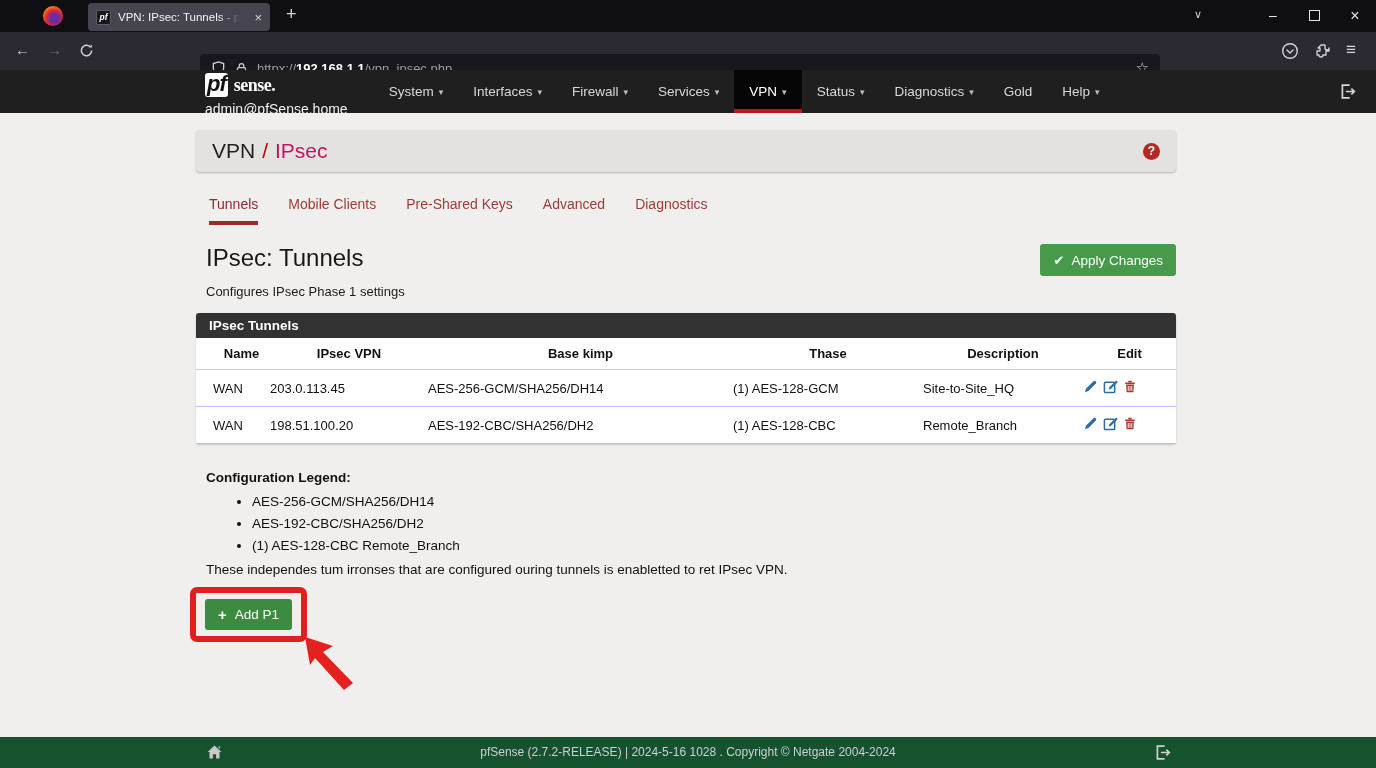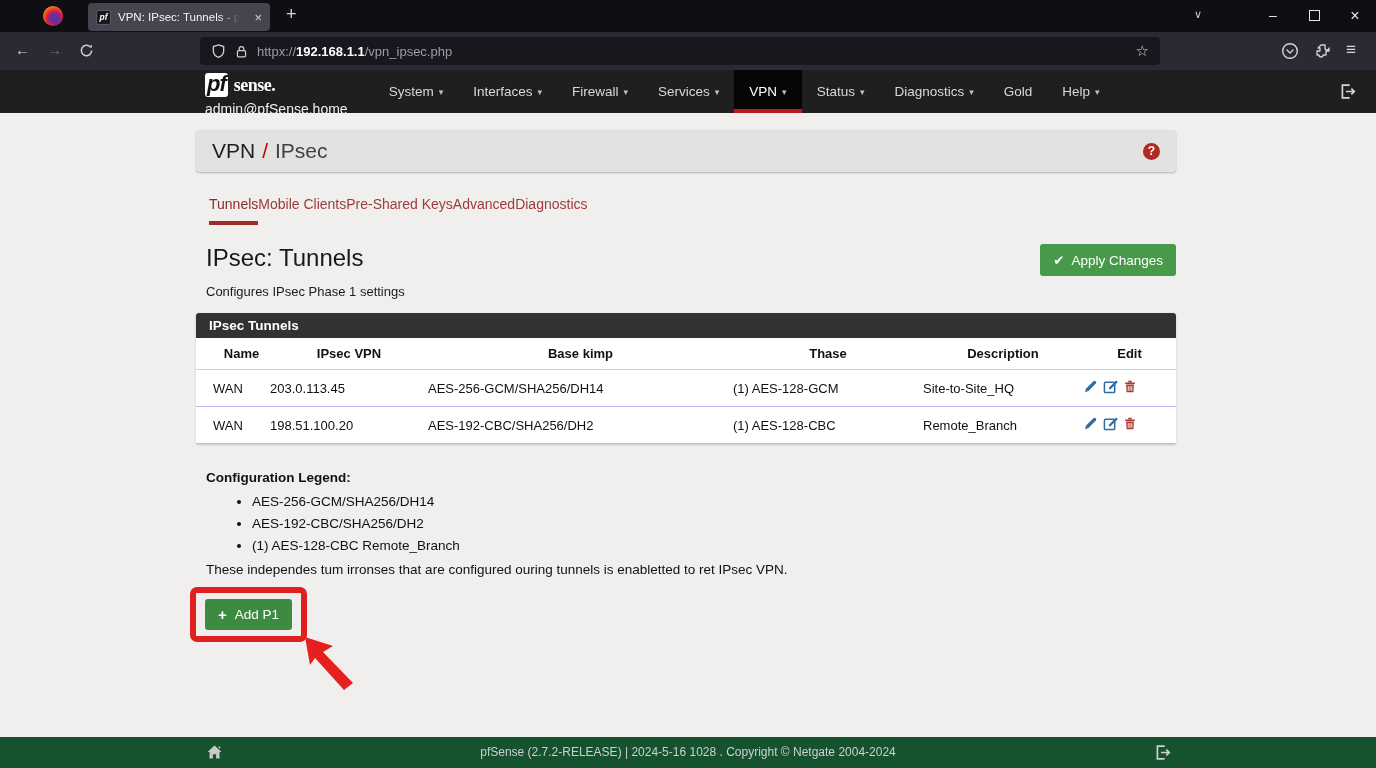--- a/index.html
+++ b/index.html
@@ -26,21 +26,21 @@
   .win-btn { position:absolute; top:7px; color:#e4e4e8; font-size:14px; width:24px; text-align:center; }
   .win-min { left:1261px; }
   .win-max { left:1302px; top:10px; }
   .win-max i { display:block; width:11px; height:11px; border:1.4px solid #e4e4e8; margin:0 auto; }
   .win-close { left:1343px; font-size:16px; }
   .urlbar { height:38px; background:#2b2a33; position:relative; }
   .nav-arrow { position:absolute; top:9px; font-size:15px; color:#d2d2d6; }
   .nav-back { left:15px; }
   .nav-fwd { left:47px; color:#6f6e77; }
   .nav-reload { left:79px; top:11px; }
-  .url-field { position:absolute; left:200px; top:5px; width:960px; height:28px; background:#18171e;
+  .url-field { position:absolute; left:200px; top:22px; width:960px; height:28px; background:#18171e;
     border-radius:4px; display:flex; align-items:center; padding:0 11px; }
   .url-ico { margin-right:9px; display:flex; }
   .url-text { font-size:13px; color:#9d9ca6; white-space:nowrap; }
   .url-host { color:#ffffff; font-weight:bold; }
   .url-star { margin-left:auto; color:#d3d3d8; font-size:15px; }
   .chrome-ico { position:absolute; top:10px; display:flex; }
   .pocket { left:1281px; }
   .exticon { left:1314px; }
   .hamburger { left:1346px; top:8px; font-size:17px; color:#d3d3d8; position:absolute; }
   
@@ -55,24 +55,24 @@
   .nav-item { padding:0 15px; display:flex; align-items:center; gap:5px; font-size:13.5px; color:#d8d8d8; }
   .nav-item .caret { font-size:9px; color:#c0c0c0; }
   .nav-item.active { background:#060606; color:#fff; box-shadow: inset 0 -4px 0 #bb1a1a; }
   .nav-logout { margin-left:auto; margin-right:20px; align-self:center; display:flex; }
   
   .container { width:980px; margin-left:196px; }
   .breadcrumb { margin-top:17px; height:42px; background:#e4e2e1; border-radius:4px;
     box-shadow:0 1px 2px rgba(0,0,0,.25); display:flex; align-items:center; padding:0 16px; font-size:21px; }
   .bc-section { color:#1f1f1f; }
   .bc-sep { color:#c00000; margin:0 7px; }
-  .bc-page { color:#404040;text-align:center; }
+  .bc-page { color:#be185d;text-align:center; }
   .help-badge { margin-left:auto; width:17px; height:17px; border-radius:50%; background:#b12a25;
     color:#fff; font-size:12px; font-weight:bold; display:flex; align-items:center; justify-content:center; }
-  .tabs { display:flex; margin-top:24px; padding-left:13px; }
+  .tabs { display:flex; gap:30px; margin-top:24px; padding-left:13px; }
   .tab-link { font-size:14px; color:#9c3b38; padding-bottom:9px; }
   .tab-link.active { color:#8f2b28; border-bottom:4px solid #9e2b26; }
   .title-row { display:flex; justify-content:space-between; align-items:flex-start; margin-top:19px; padding-left:10px; }
   .page-title { font-size:24px; font-weight:500; color:#181818; margin:0; }
   .apply-btn { background:#479a49; color:#fff; border:none; border-radius:3px; font-size:13.5px;
     padding:8px 13px; display:flex; gap:7px; align-items:center; font-family:inherit; }
   .subtitle { font-size:13px; color:#1b1b1b; margin-top:8px; padding-left:10px; }
   .panel { margin-top:14px; box-shadow:0 1px 2px rgba(0,0,0,.18); border-radius:3px; }
   .panel-hd { background:#323232; color:#fff; font-weight:bold; font-size:13.5px; padding:5px 13px;
     border-radius:3px 3px 0 0; }

